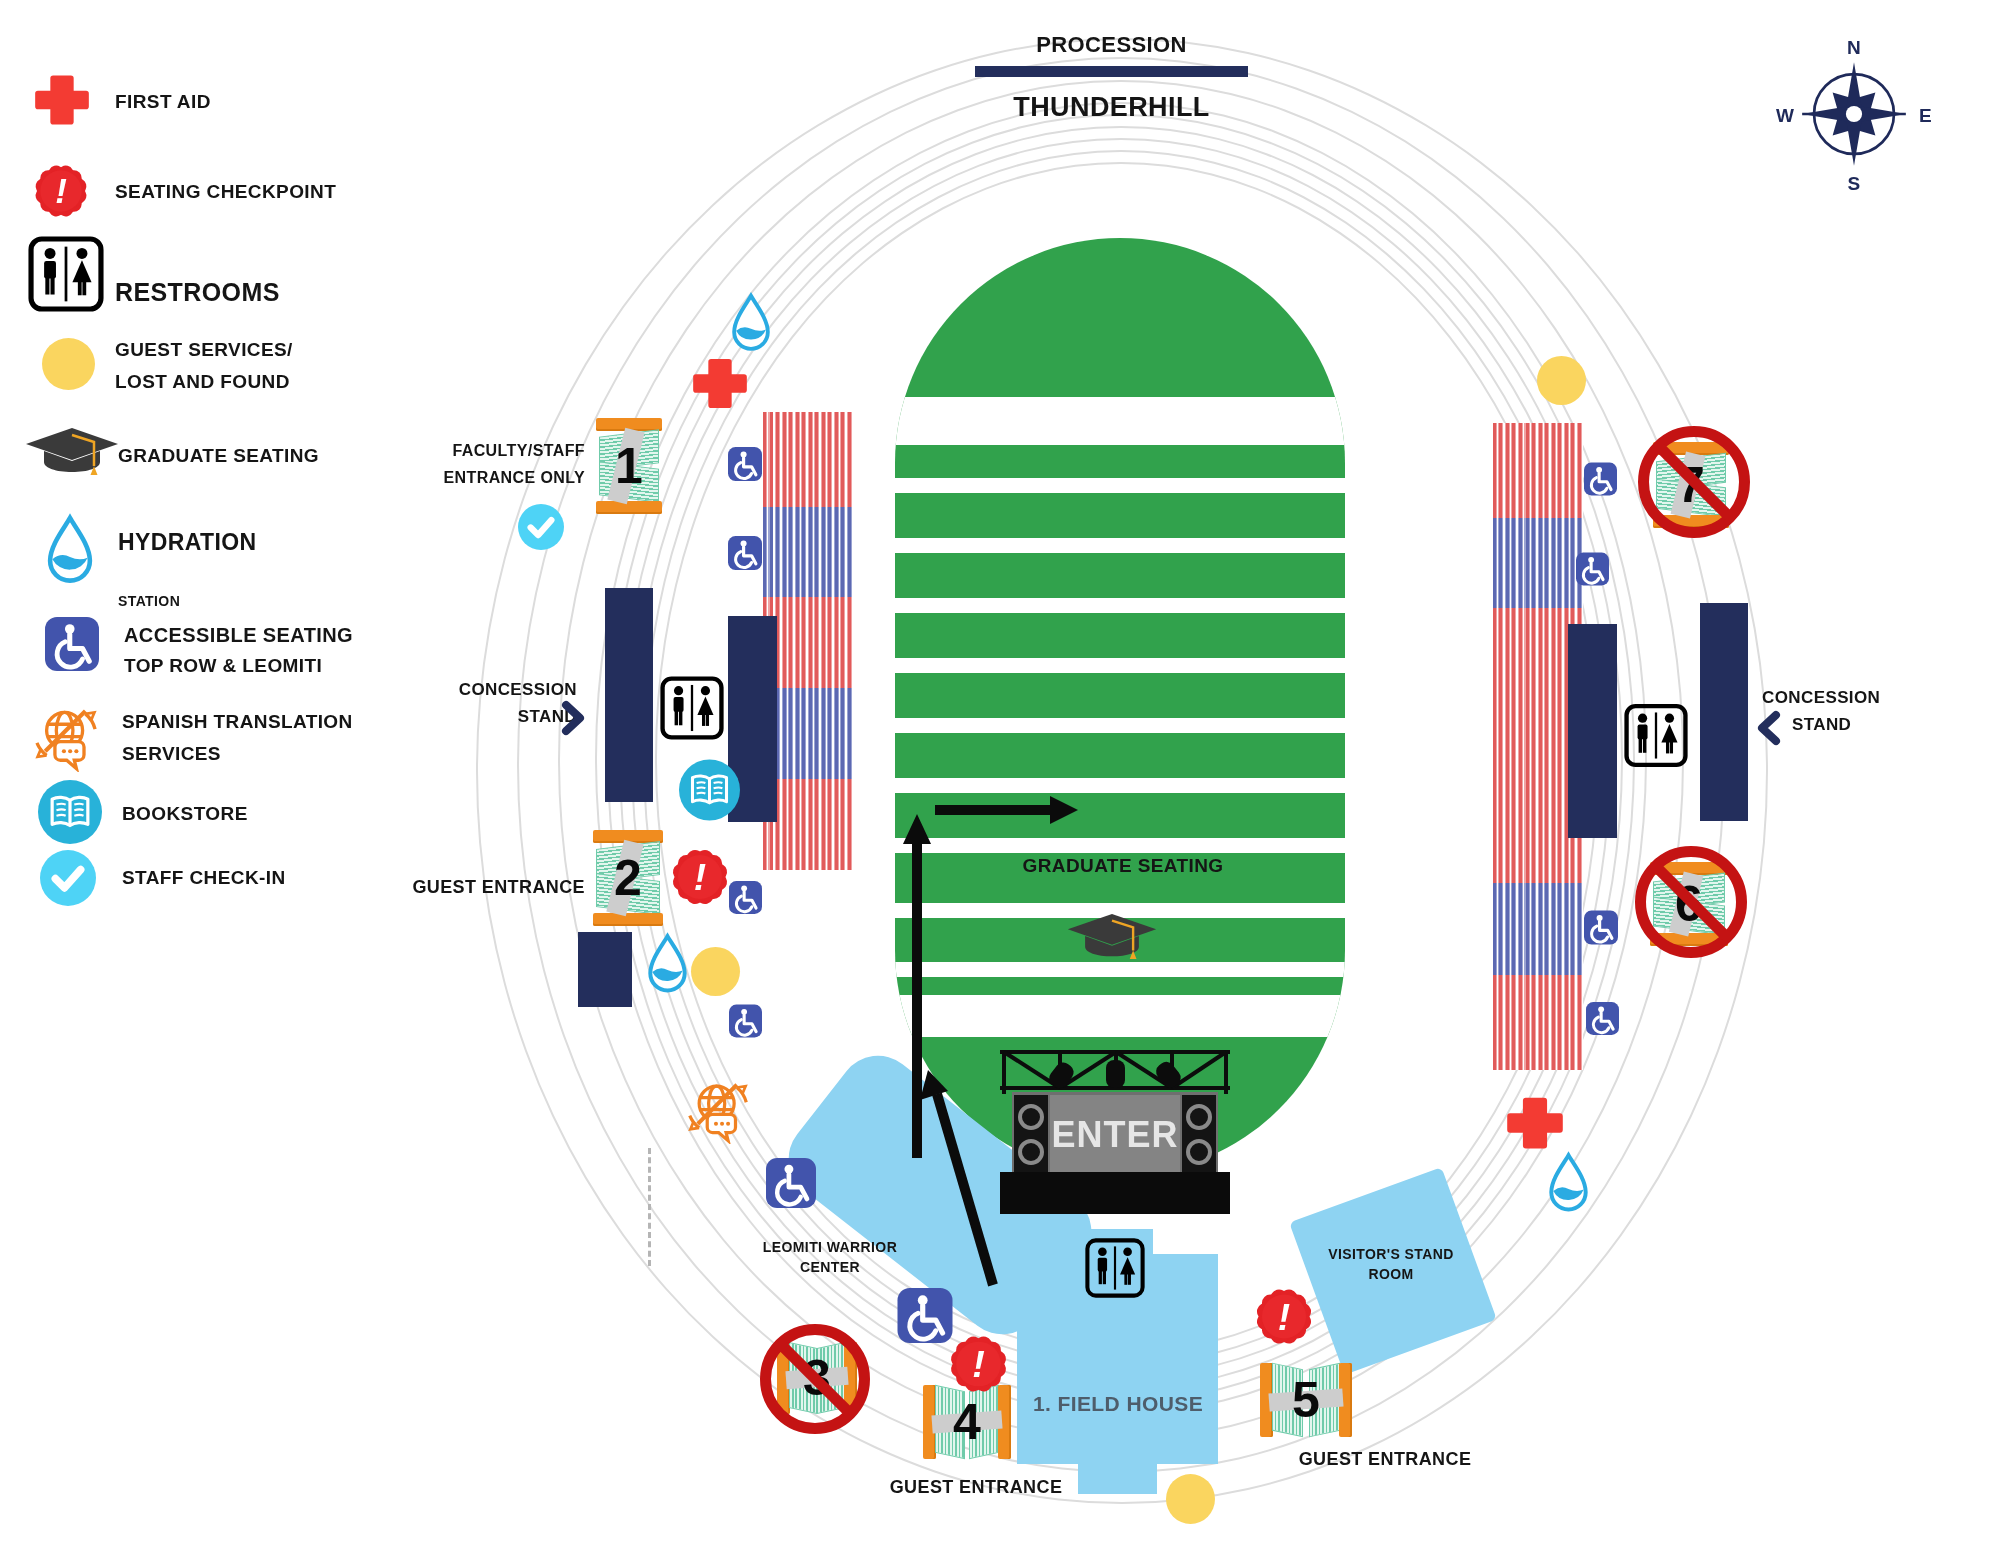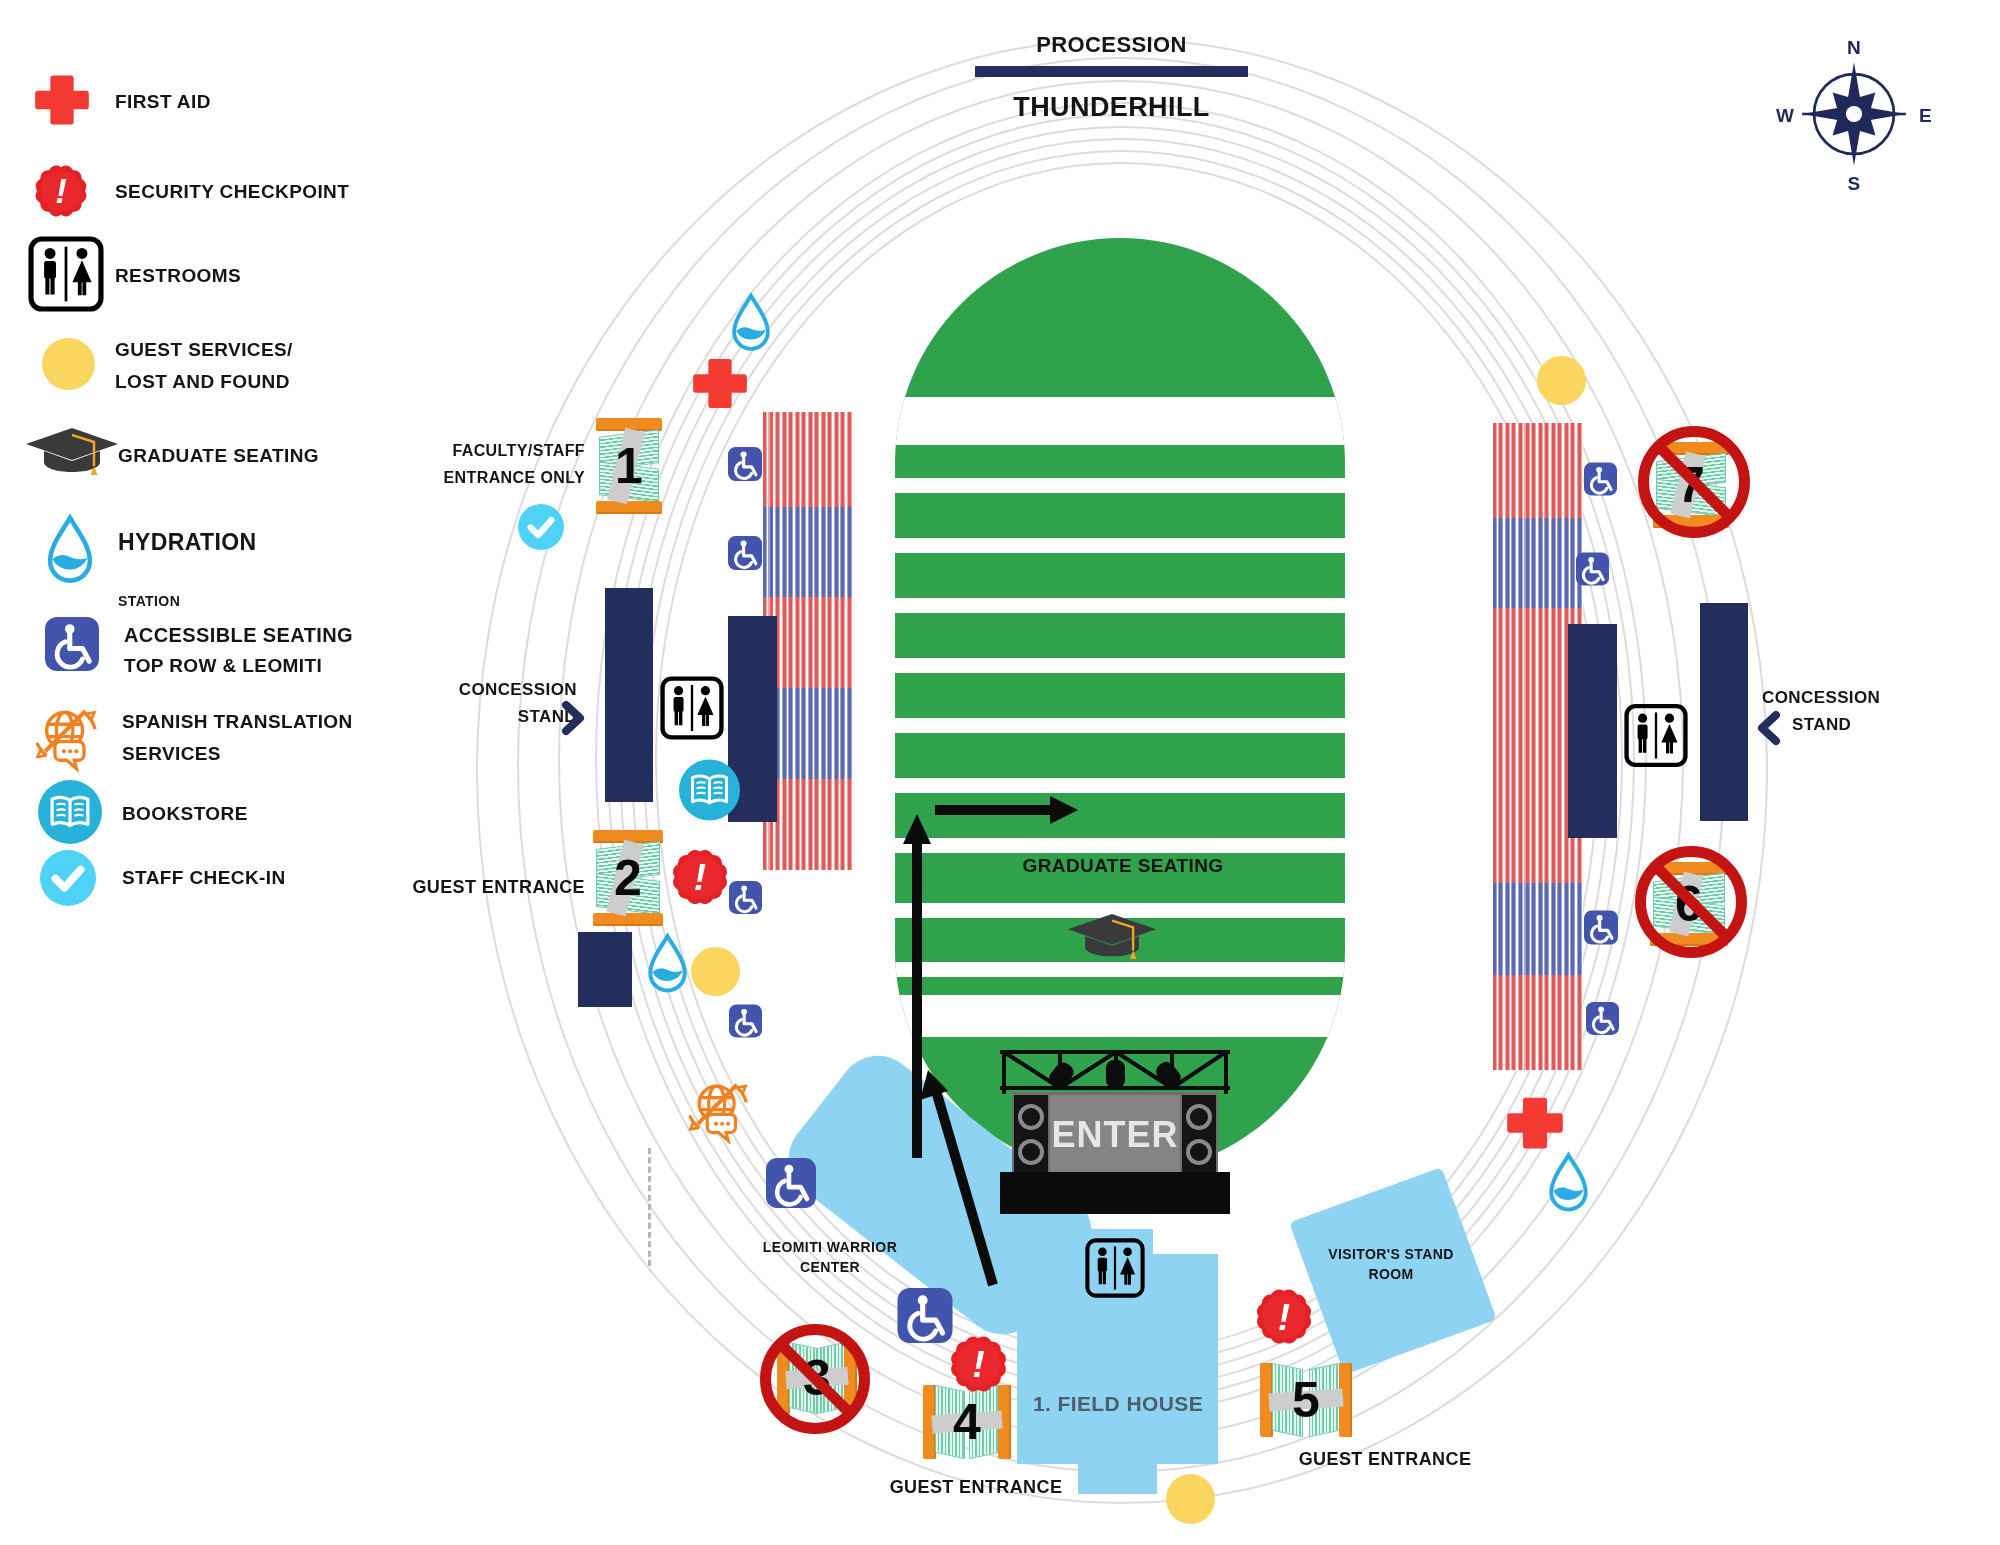--- a/index.html
+++ b/index.html
@@ -77,39 +77,39 @@
         <svg viewBox="0 0 48 48">
           <g fill="#e32226">
             <rect x="8" y="8" width="32" height="32" rx="6"></rect>
             <rect x="8" y="8" width="32" height="32" rx="6" transform="rotate(30 24 24)"></rect>
             <rect x="8" y="8" width="32" height="32" rx="6" transform="rotate(60 24 24)"></rect>
             <circle cx="24" cy="24" r="16" fill="#e8282c"></circle>
           </g>
           <text x="24" y="33.5" text-anchor="middle" font-family="Liberation Sans,sans-serif" font-size="27" font-weight="bold" fill="#fff">!</text>
         </svg>
       </i>
-    <span class="lbl" style="left:115px;top:180px;font-size:19px">SECURITY CHECKPOINT</span>
+    <span class="lbl" style="left:115px;top:180px;font-size:19px">SEATING CHECKPOINT</span>
 
     <i class="ic" style="left:28px;top:236px;width:76px;height:76px">
         <svg viewBox="0 0 50 50">
           <rect x="2" y="2" width="46" height="46" rx="7" fill="none" stroke="#000" stroke-width="3.4"></rect>
           <line x1="25" y1="7" x2="25" y2="43" stroke="#000" stroke-width="1.8"></line>
           <g fill="#000">
             <circle cx="14.5" cy="11.5" r="3.6"></circle>
             <rect x="10.6" y="16.5" width="7.8" height="11.5" rx="1.5"></rect>
             <rect x="11.4" y="27" width="2.7" height="11.5"></rect>
             <rect x="14.8" y="27" width="2.7" height="11.5"></rect>
             <circle cx="35.5" cy="11.5" r="3.6"></circle>
             <path d="M35.5 16 41.8 30.5H29.2Z"></path>
             <rect x="32.8" y="30" width="2.5" height="9"></rect>
             <rect x="35.8" y="30" width="2.5" height="9"></rect>
           </g>
         </svg>
       </i>
-    <span class="lbl" style="left:115px;top:264px;font-size:19px">RESTROOMS</span>
+    <span class="lbl" style="left:115px;top:276px;font-size:25px">RESTROOMS</span>
 
     <span class="dot-yellow" style="left:42px;top:338px;width:53px;height:52px"></span>
     <span class="lbl" style="left:115px;top:338px;font-size:19px">GUEST SERVICES/</span>
     <span class="lbl" style="left:115px;top:370px;font-size:19px">LOST AND FOUND</span>
 
     <i class="ic" style="left:22px;top:420px;width:100px;height:66px">
         <svg viewBox="0 0 100 62">
           <path d="M4 22 50 6l46 16-46 16Z" fill="#3a3a3a"></path>
           <path d="M22 29v11c0 6 12 10 28 10s28-4 28-10V29L50 39Z" fill="#3a3a3a"></path>
           <path d="M50 13l22 7v24" stroke="#efa524" stroke-width="2.5" fill="none"></path>

